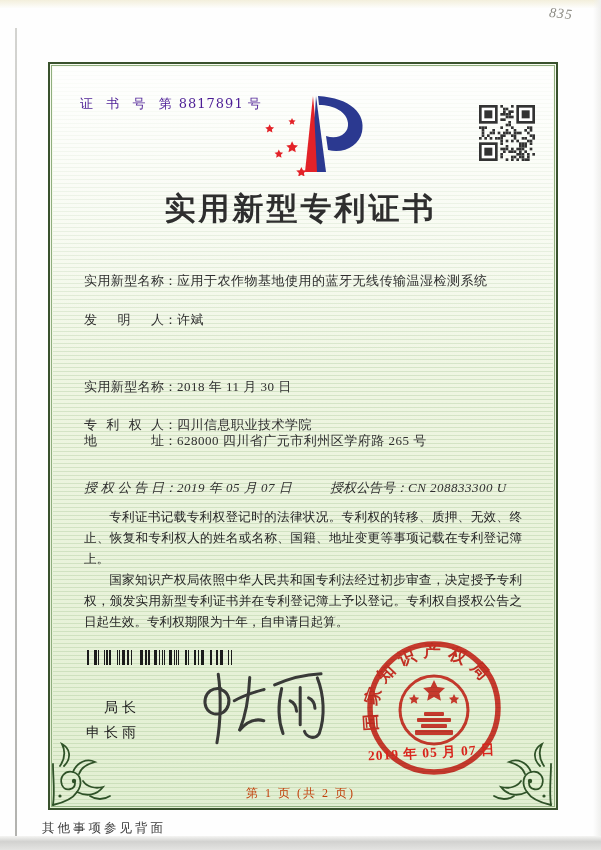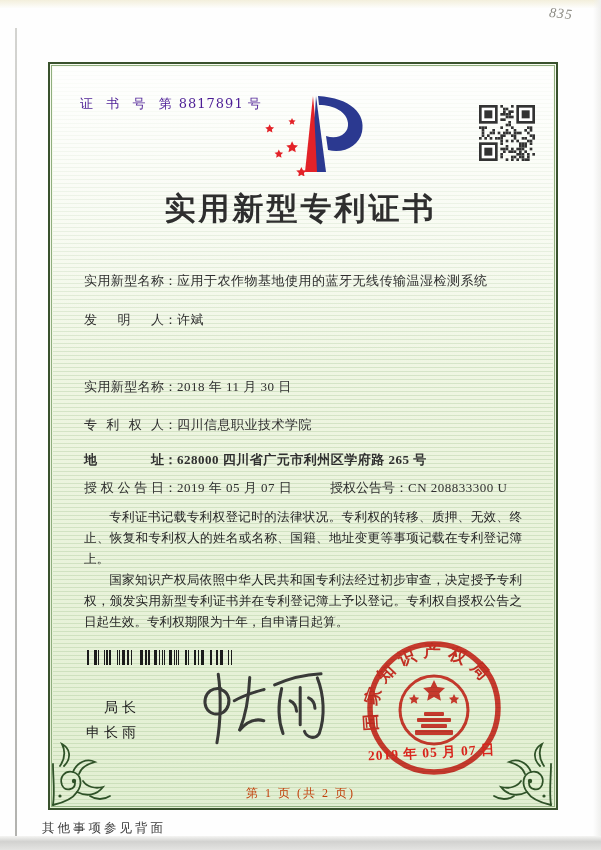--- a/index.html
+++ b/index.html
@@ -39,21 +39,21 @@
   .qr{position:absolute;left:479px;top:103px;width:56px;height:60px;}
 
   .title{position:absolute;left:0;top:188px;width:601px;text-align:center;
          font-size:31px;font-weight:700;letter-spacing:3px;color:#2e2e2e;}
 
   
   .frow{position:absolute;left:84px;width:446px;font-size:13px;color:#2f2f2f;white-space:nowrap;}
   .flabel{display:inline-block;width:80px;text-align:justify;text-align-last:justify;vertical-align:top;}
   .fcolon{display:inline-block;width:13px;}
   .fvalue{letter-spacing:.5px;}
-  .r1{top:272px;} .r2{top:311px;} .r3{top:345px;} .r4{top:378px;} .r5{top:416px;} .r6{top:451px;font-weight:bold;} .r7{top:479px;}
+  .r1{top:272px;} .r2{top:311px;} .r3{top:345px;} .r4{top:378px;} .r5{top:416px;} .r6{top:432px;} .r7{top:479px;font-style:italic;}
   .grant2{position:absolute;left:246px;top:0;white-space:nowrap;}
 
   
   .paras{position:absolute;left:84px;top:507px;width:438px;font-size:12.6px;line-height:21px;
          color:#262626;text-align:justify;}
   .paras p{margin:0;text-indent:2em;}
 
   .barcode{position:absolute;left:84px;top:650px;width:148px;height:15px;}
 
   

